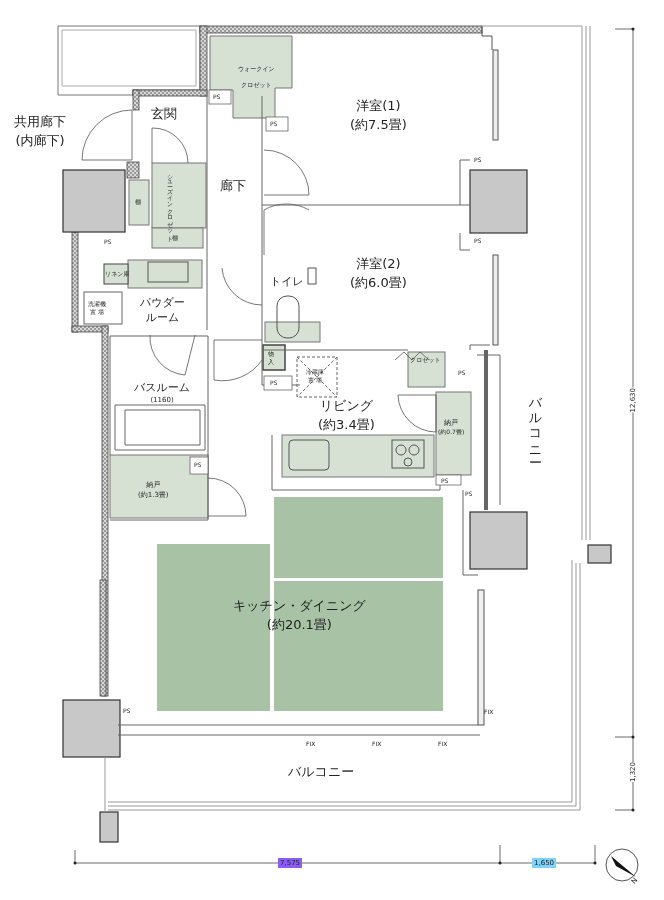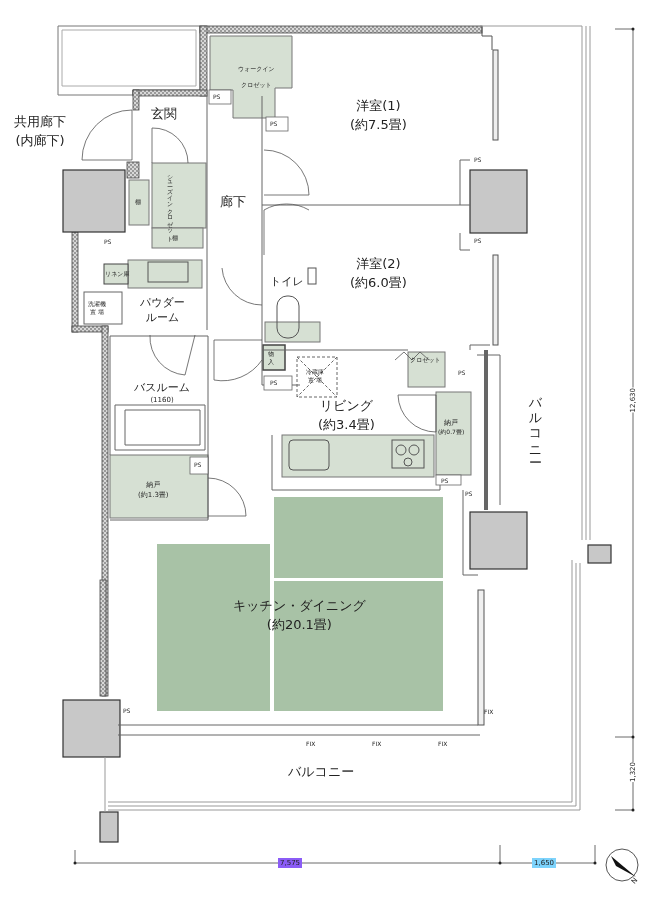--- a/index.html
+++ b/index.html
@@ -167,21 +167,21 @@
     <circle r="16" fill="#fff" stroke="#555"></circle>
     <path d="M-11 -9 L14 12 L-6 1 Z" fill="#111"></path>
   </g>
 </svg>
 
 <div class="lbl big" style="left:14px;top:112px">
   <div>共用廊下</div>
   <div>(内廊下)</div>
 </div>
 <div class="lbl big" style="left:151px;top:104px">玄関</div>
-<div class="lbl big" style="left:220px;top:192px">廊下</div>
+<div class="lbl big" style="left:220px;top:176px">廊下</div>
 
 <div class="lbl xs" style="left:238px;top:65px">
   <div>ウォークイン</div>
   <div style="margin-top:8px">クロゼット</div>
 </div>
 <div class="lbl xs vert" style="left:166px;top:170px">シューズインクロゼット</div>
 <div class="lbl xs" style="left:135px;top:198px">棚</div>
 <div class="lbl xs" style="left:172px;top:234px">棚</div>
 
 <div class="lbl big" style="left:350px;top:96px">

